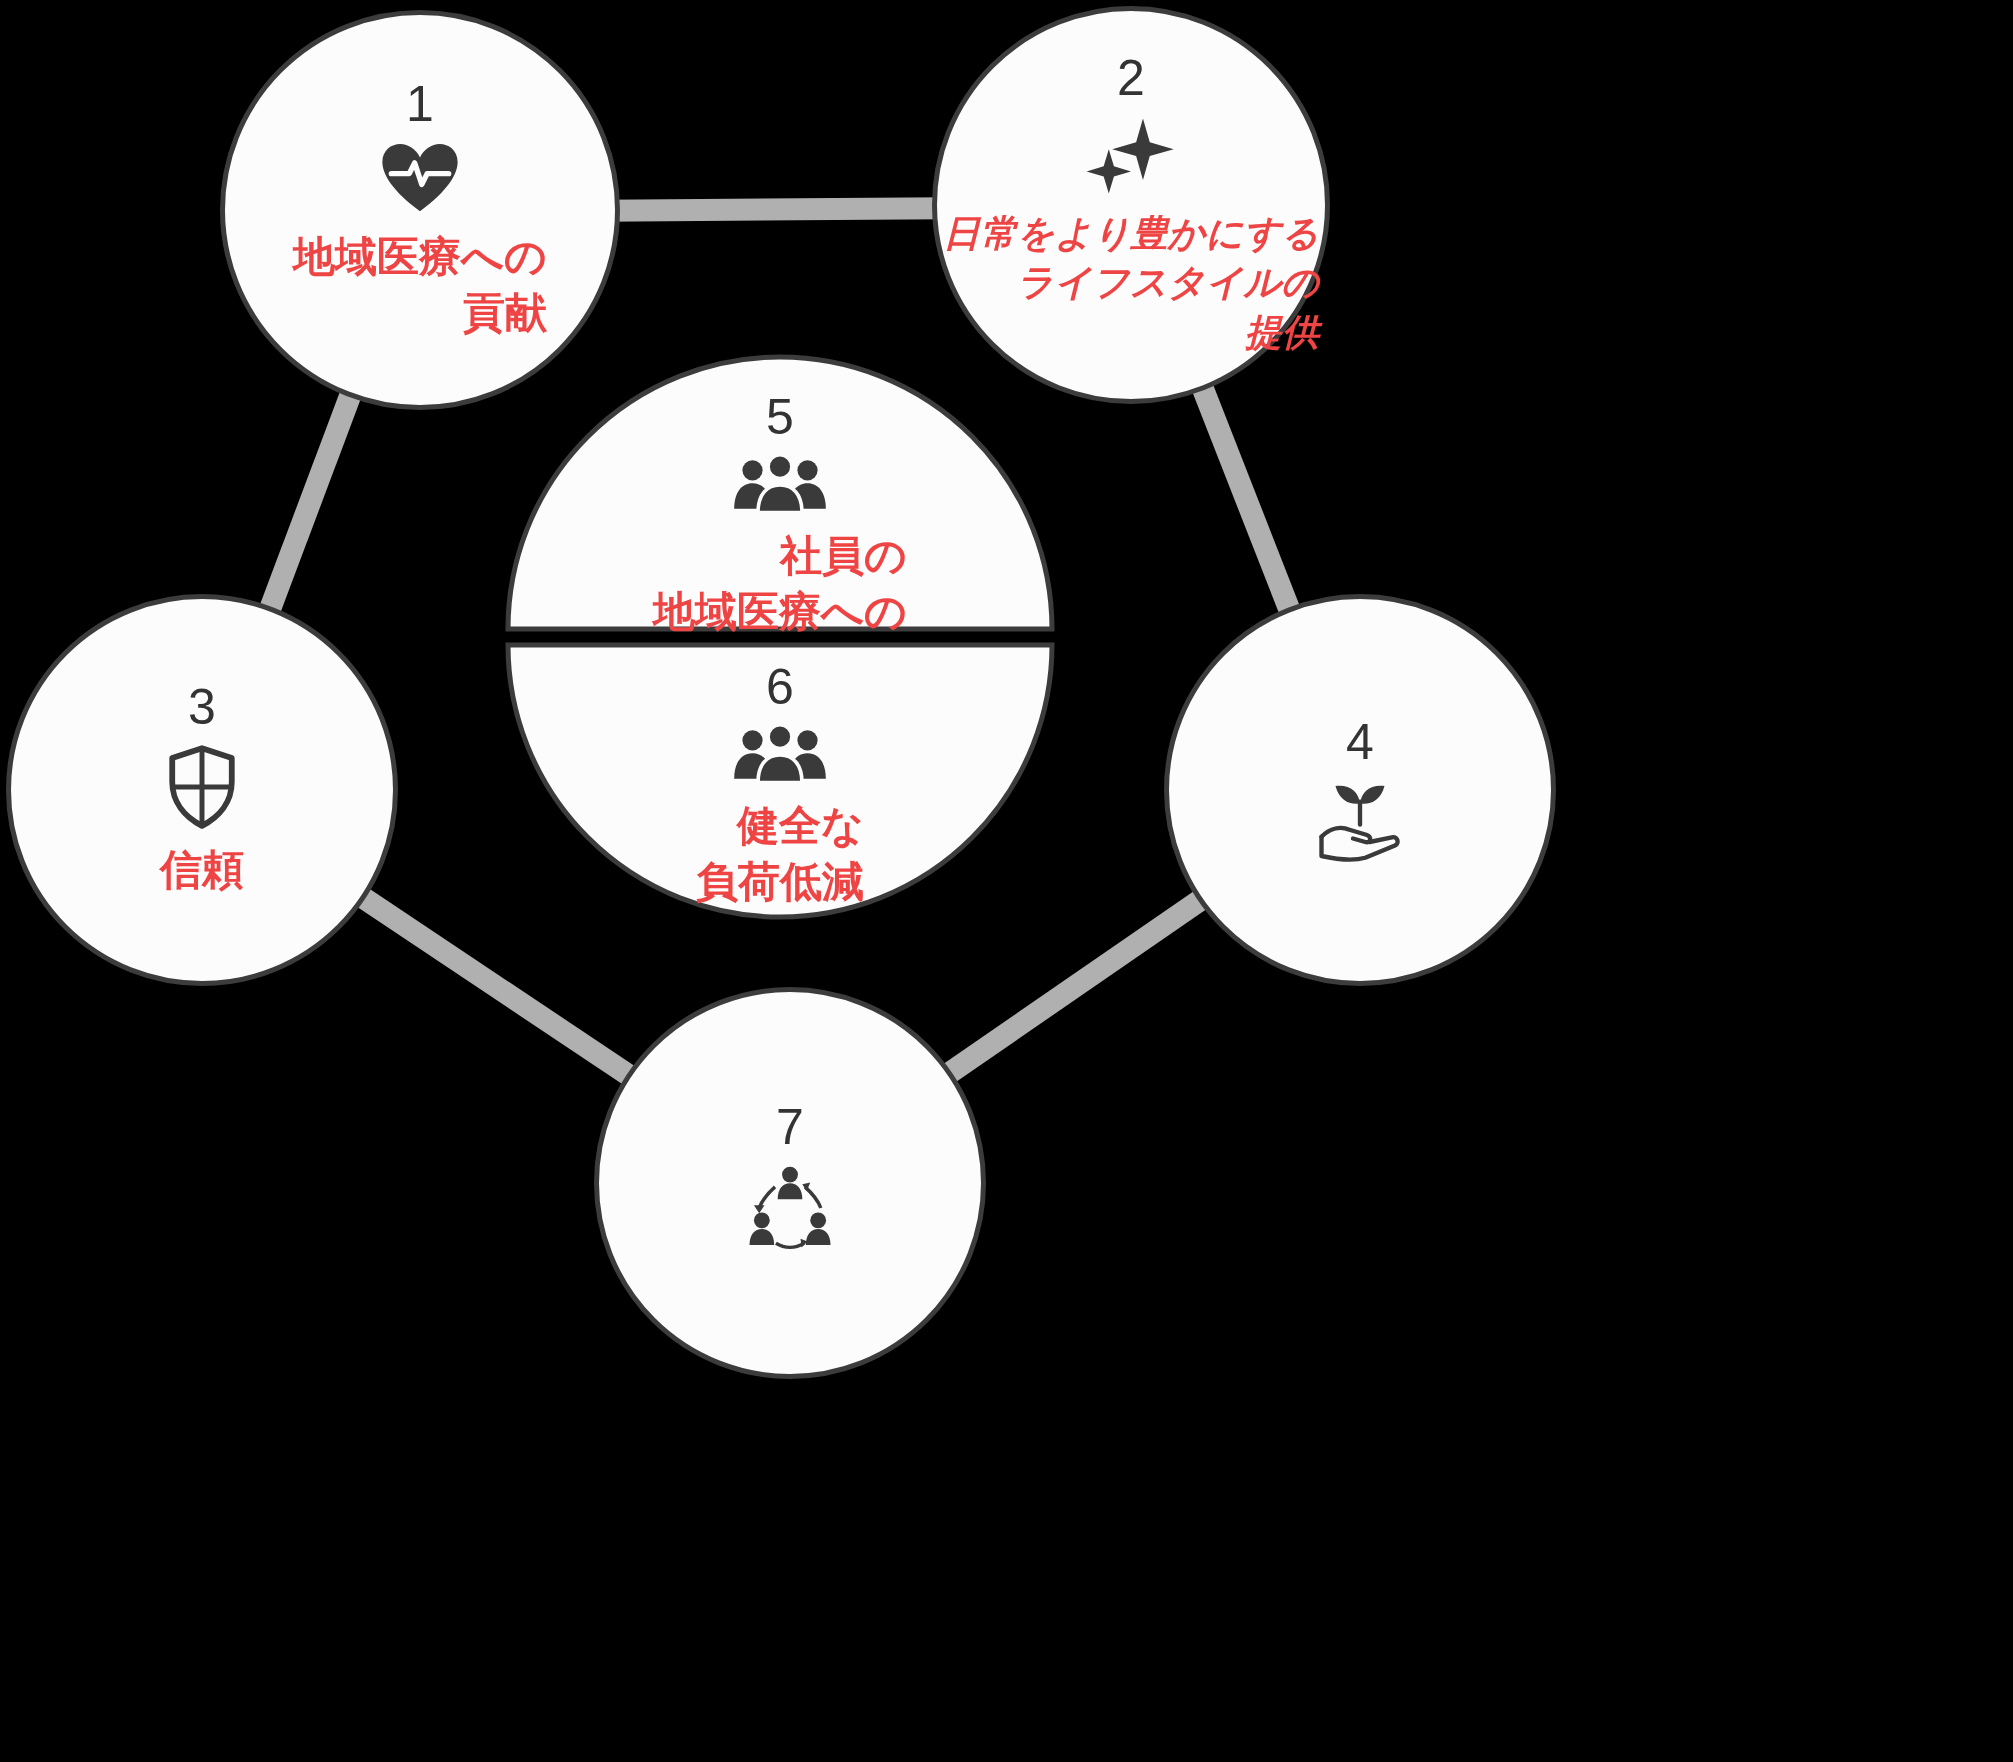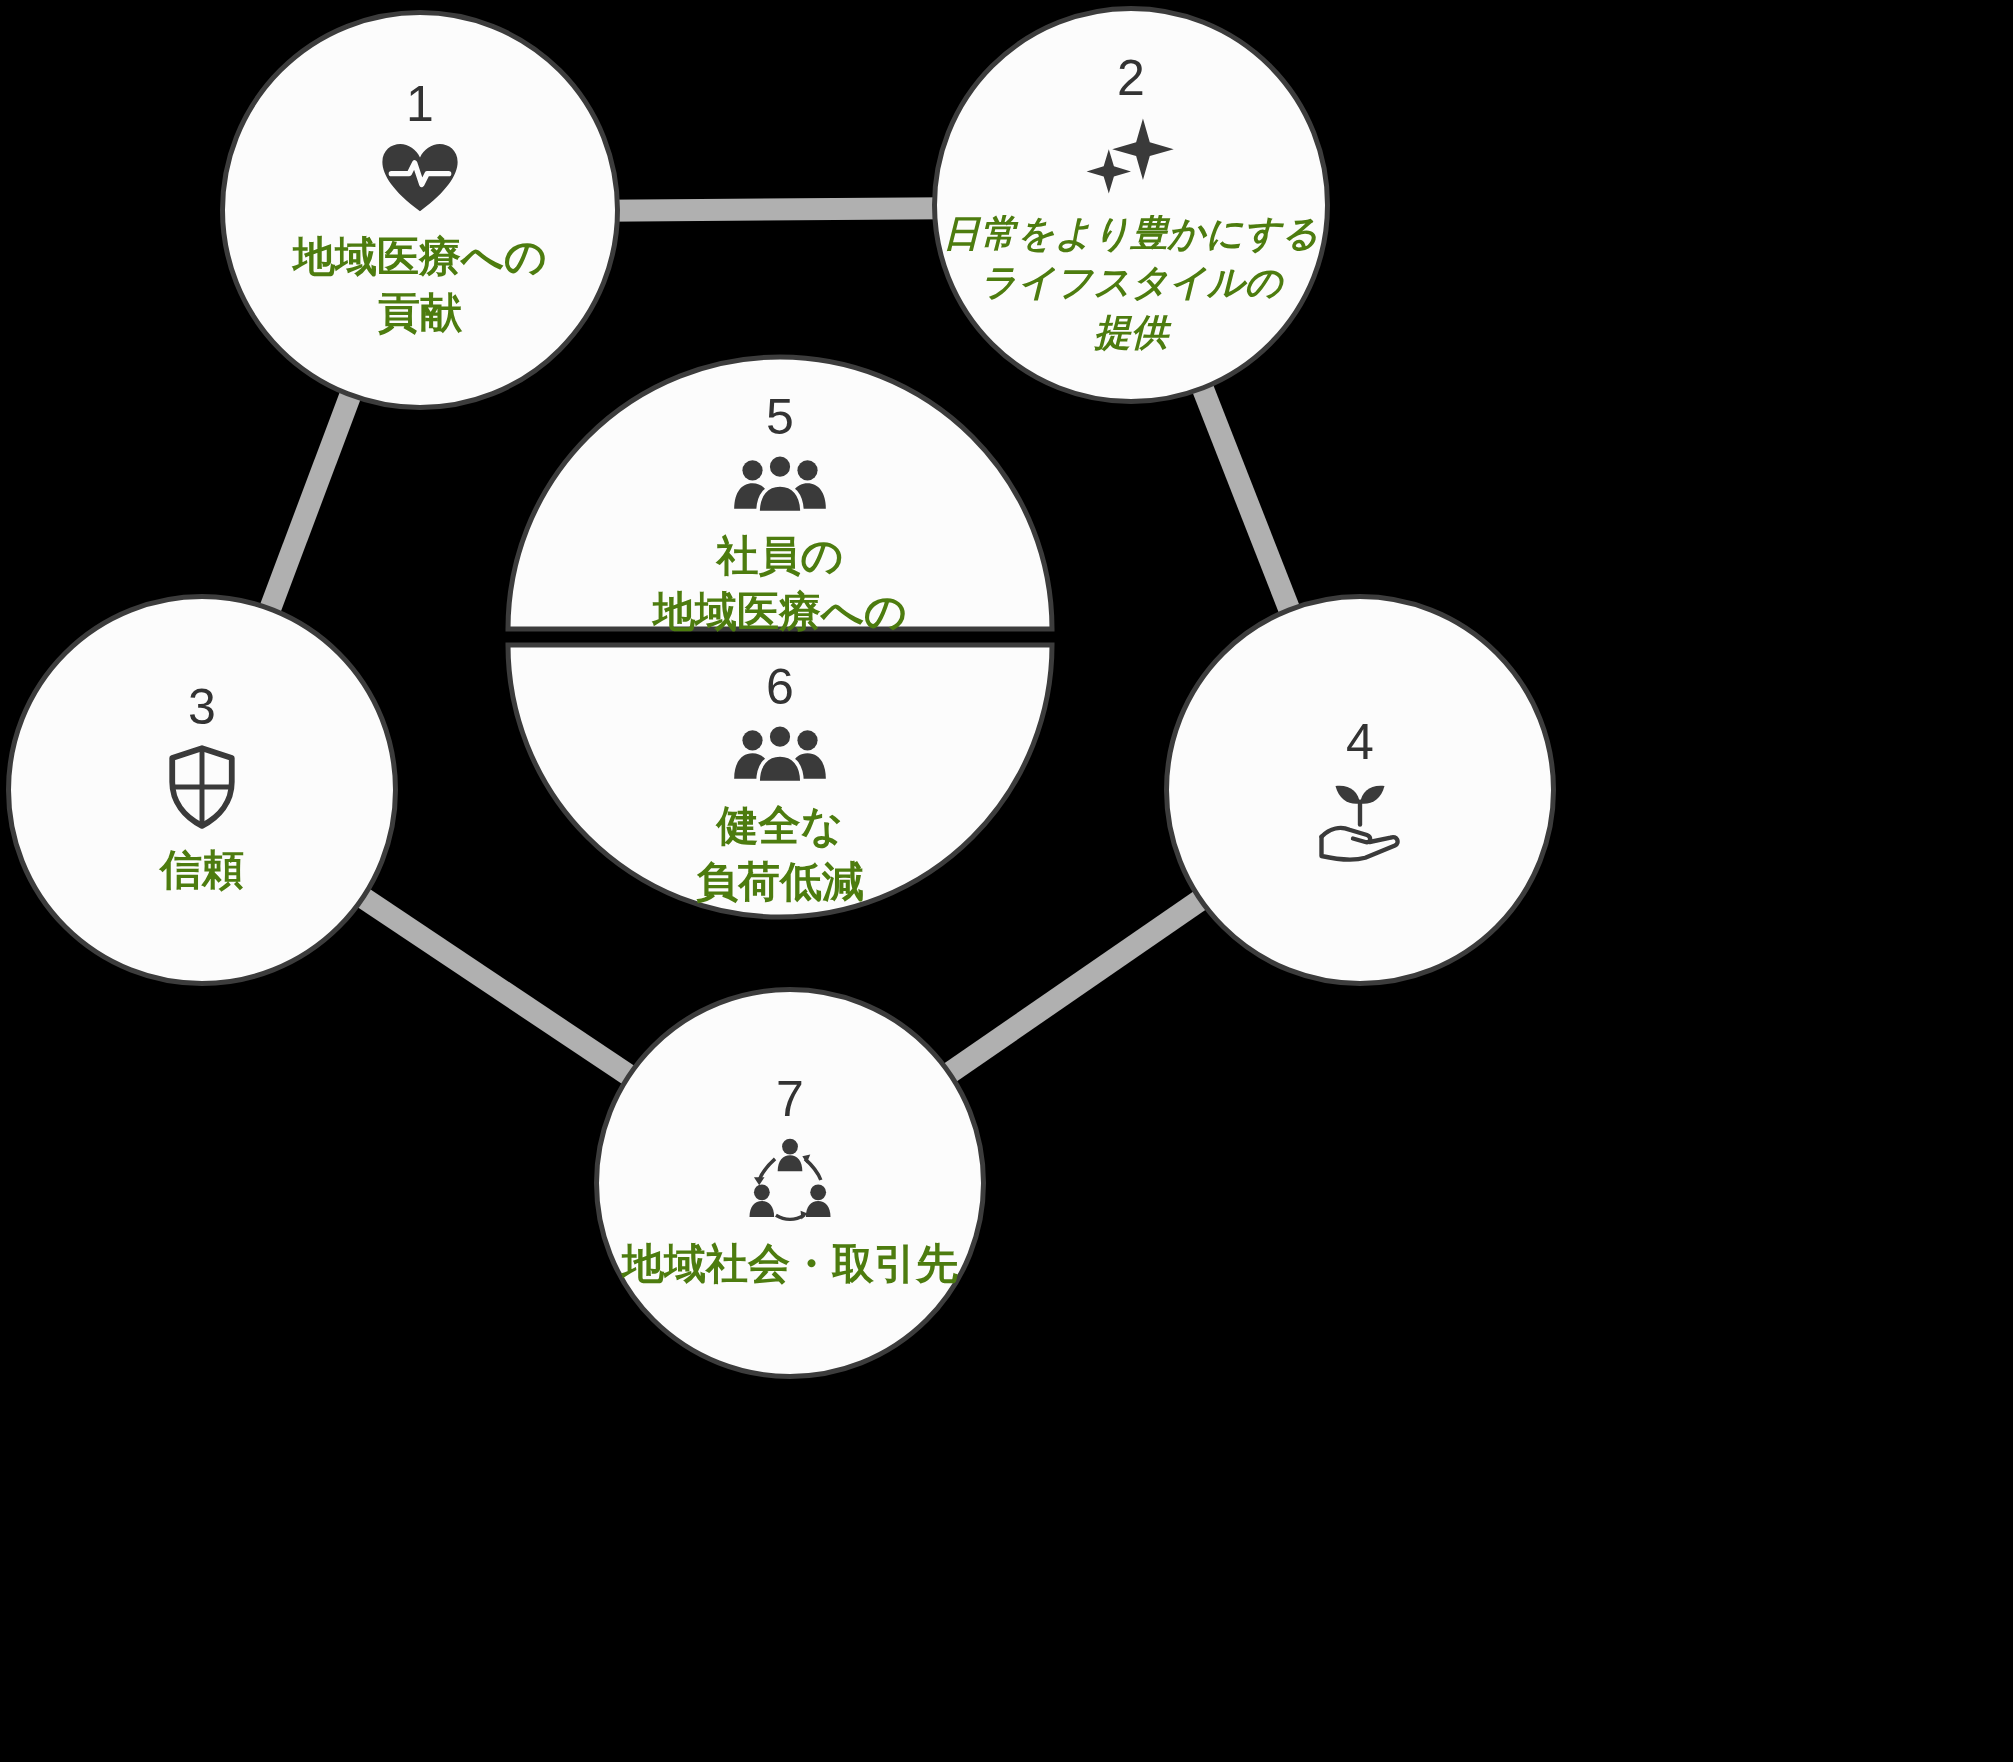--- a/index.html
+++ b/index.html
@@ -18,21 +18,21 @@
     gap:12px; text-align:center; padding:0 12px;
   }
   #circle1 { left:220px;  top:10px;  width:400px; height:400px; }
   #circle2 { left:932px;  top:6px;   width:398px; height:398px; }
   #circle3 { left:6px;    top:594px; width:392px; height:392px; }
   #circle4 { left:1164px; top:594px; width:392px; height:392px; }
   #circle7 { left:594px;  top:987px; width:392px; height:392px; }
 
   .num { font-size:50px; font-weight:400; color:#333; line-height:1; }
   .icon { display:block; line-height:0; }
-  .label { font-size:42px; font-weight:700; color:#4d7c0f; line-height:1.34; }
+  .label { font-size:42px; font-weight:700; color:#ef4444; line-height:1.34;text-align:right; }
   .label div { white-space:nowrap; }
   #circle2 .label { font-size:37px;font-style:italic; }
 
   svg.center-halves { position:absolute; left:498px; top:348px; }
 
   .center-content {
     position:absolute; left:530px; width:500px;
     display:flex; flex-direction:column; align-items:center; gap:10px;
     text-align:center;
   }
@@ -171,17 +171,16 @@
           <path d="M34 90 C44 96 56 96 66 90"></path>
         </g>
         <g fill="#3a3a3a">
           <polygon points="15,56 9,47 21,47"></polygon>
           <polygon points="64,23 73,21 69,31"></polygon>
           <polygon points="70,88 63,95 62,85"></polygon>
         </g>
       </svg>
     </span>
     <div class="label">
-      <div>地域社会・取引先</div>
     </div>
   </div>
 
 </div>
 
 </body></html>

